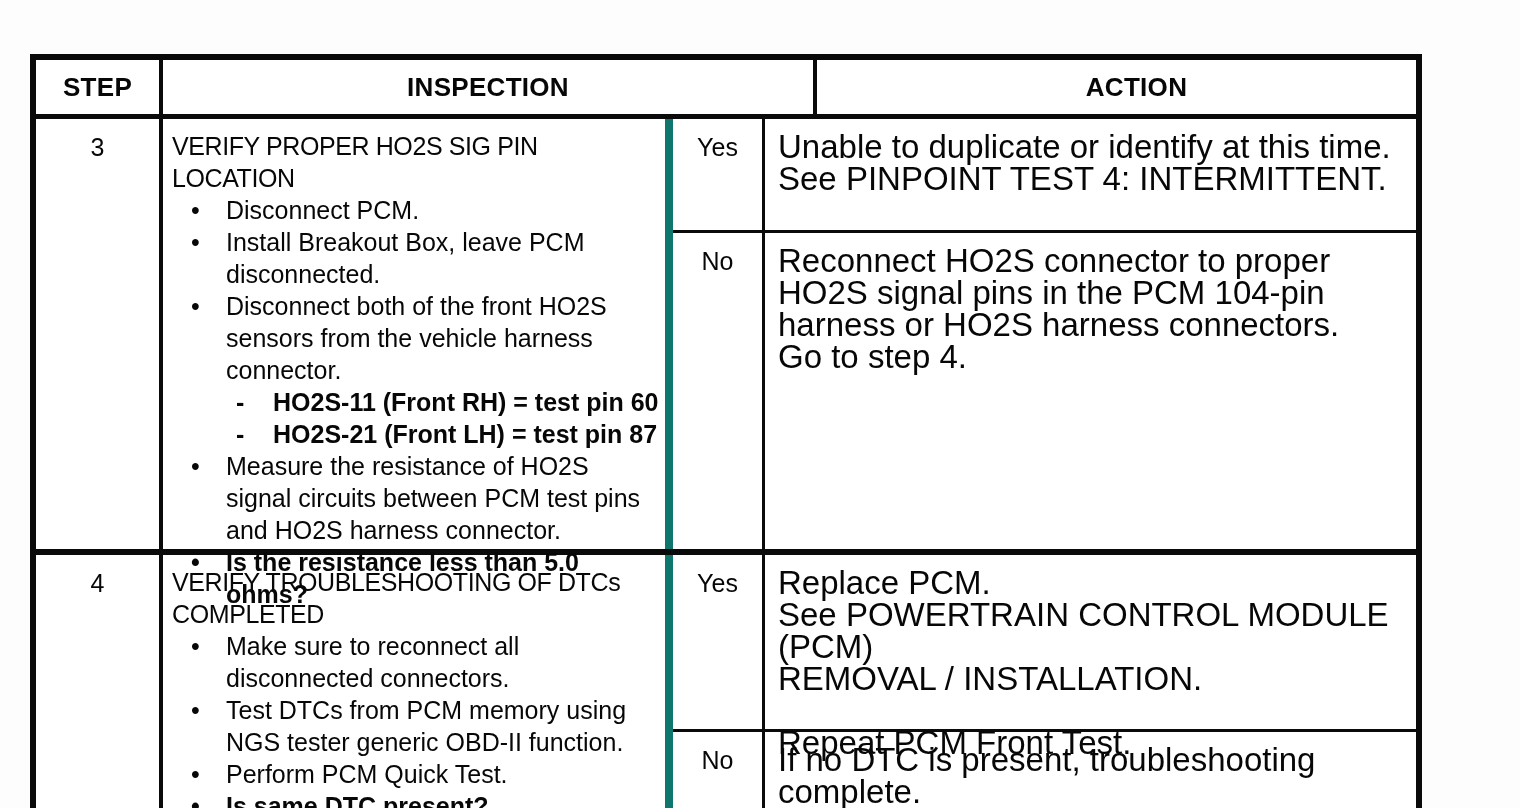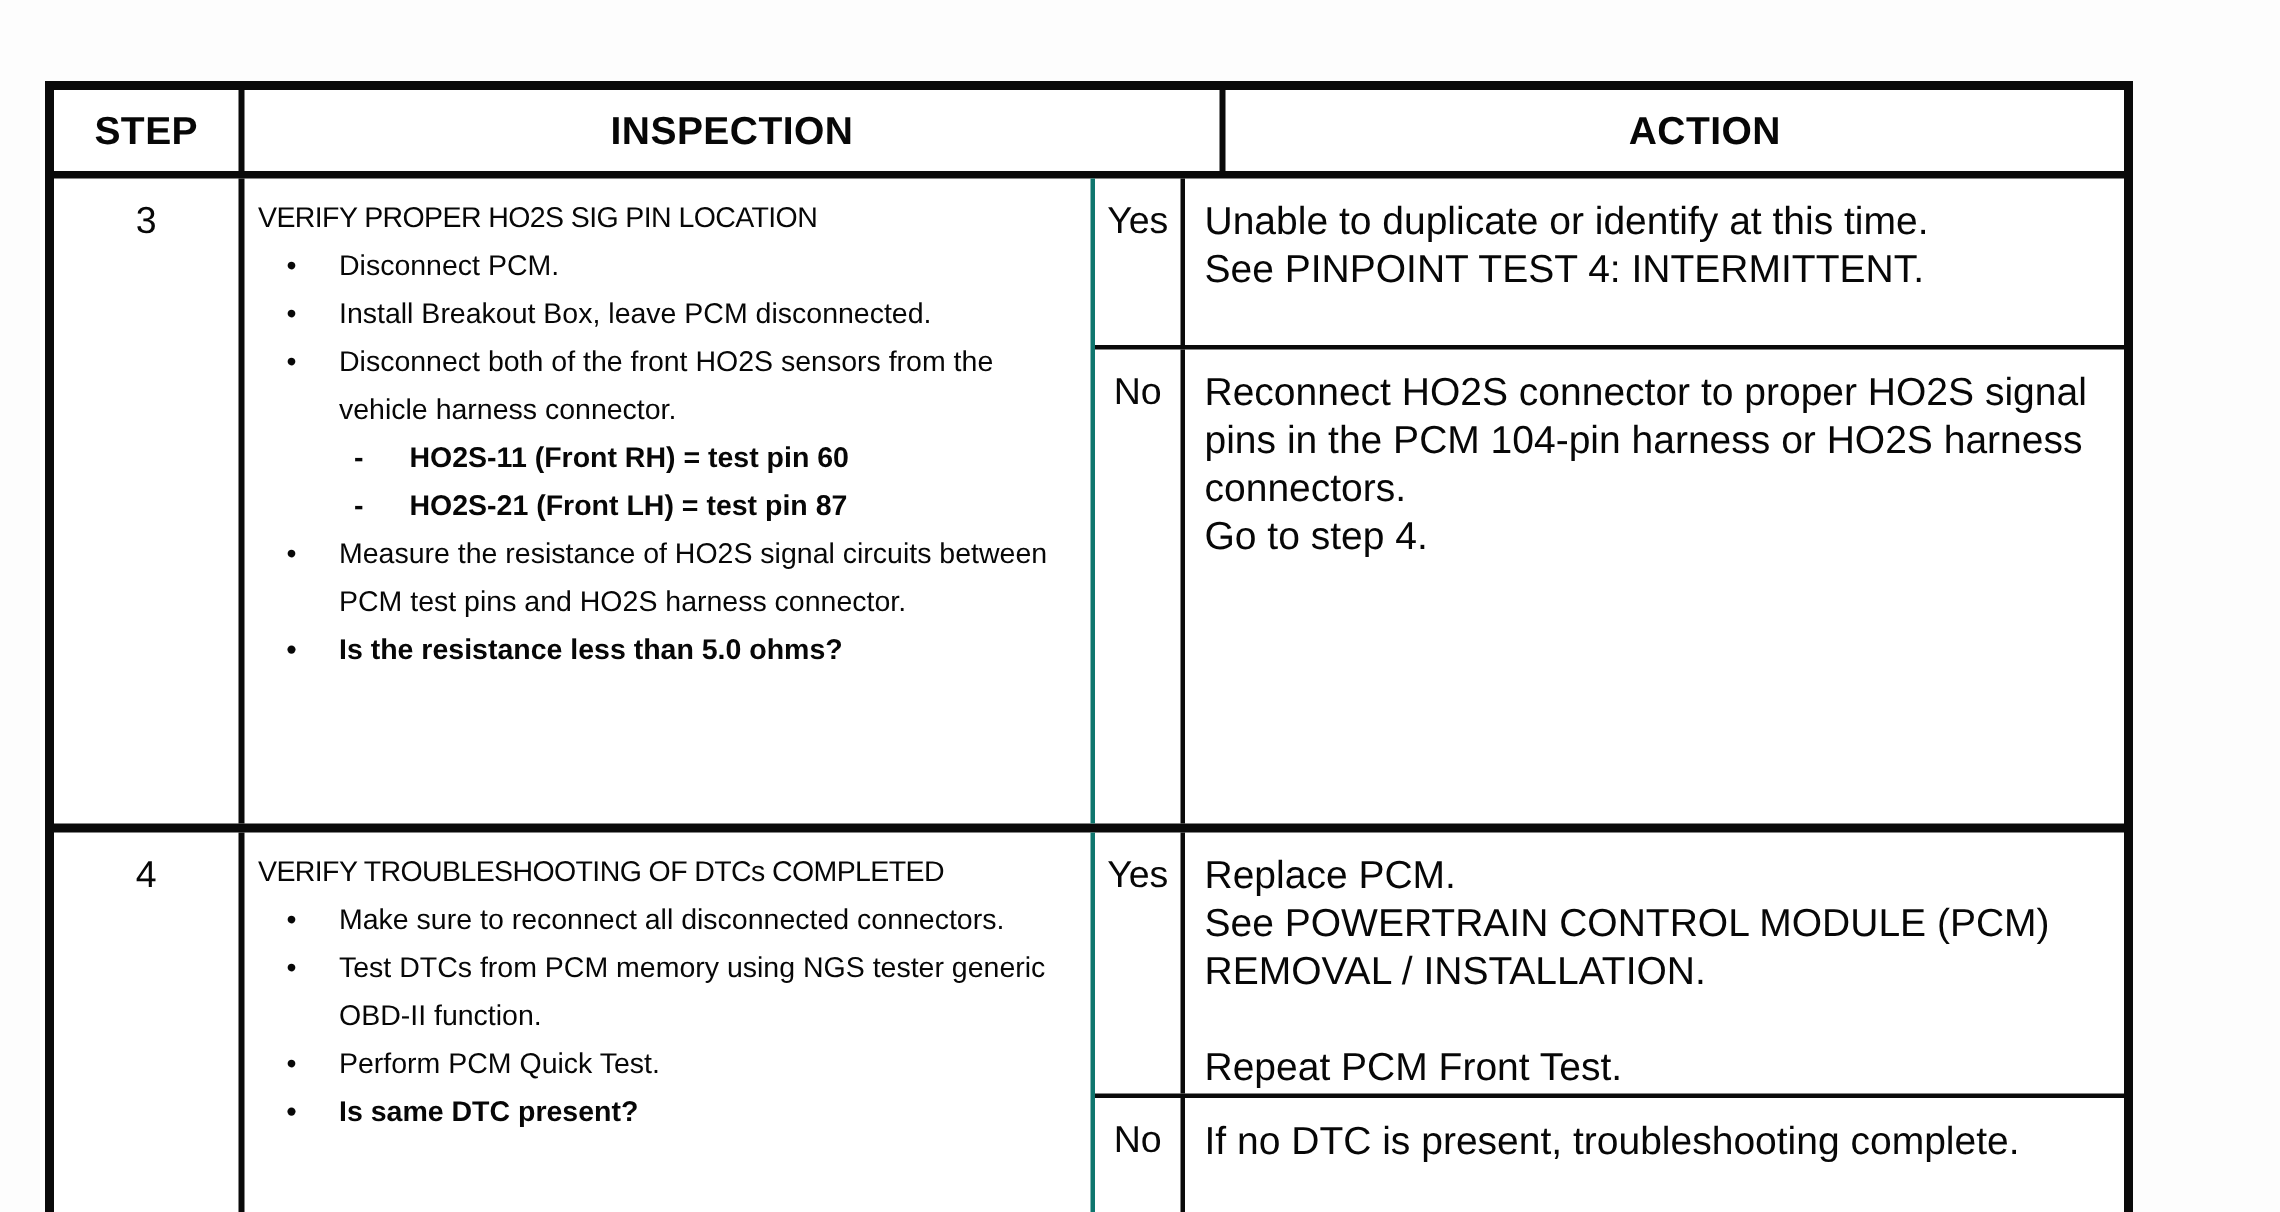--- a/index.html
+++ b/index.html
@@ -14,38 +14,38 @@
             font-weight:700;font-size:26px;letter-spacing:.3px;box-sizing:border-box;}
   .hc-step{width:127px;border-right:4px solid #0a0a0a;}
   .hc-insp{width:654px;border-right:4px solid #0a0a0a;}
   .hc-action{flex:1;padding-left:40px;}
   
   .body-row{display:flex;box-sizing:border-box;}
   .row-3{flex:0 0 auto;height:436px;border-bottom:6px solid #0a0a0a;}
   .row-4{flex:1;}
   .step-cell{width:127px;flex:0 0 auto;border-right:4px solid #0a0a0a;box-sizing:border-box;
              text-align:center;font-size:25px;line-height:32px;padding-top:12px;}
-  .insp-cell{width:567px;flex:0 0 auto;border-right:3px solid #0f766e;box-sizing:border-box;
-             font-size:19px;line-height:32px;padding:11px 6px 0 9px;}
+  .insp-cell{width:510px;flex:0 0 auto;border-right:8px solid #0f766e;box-sizing:border-box;
+             font-size:25px;line-height:32px;padding:11px 6px 0 9px;}
   .insp-title{letter-spacing:-0.4px;}
   .bullet{display:flex;}
   .bullet .mk{flex:0 0 54px;box-sizing:border-box;padding-left:19px;}
   .bullet .tx{flex:1;}
   .bullet.sub{padding-left:64px;}
   .bullet.sub .mk{flex:0 0 37px;padding-left:0;}
   .b{font-weight:700;}
   
   .result-col{flex:1;display:flex;flex-direction:column;}
   .sub-row{display:flex;box-sizing:border-box;}
   .sr-3yes{flex:0 0 auto;height:114px;border-bottom:3px solid #0a0a0a;}
   .sr-4yes{flex:0 0 auto;height:177px;border-bottom:3px solid #0a0a0a;}
   .sr-no{flex:1;}
-  .yn-cell{width:60px;flex:0 0 auto;border-right:3px solid #0a0a0a;box-sizing:border-box;
+  .yn-cell{width:92px;flex:0 0 auto;border-right:3px solid #0a0a0a;box-sizing:border-box;
            text-align:center;font-size:25px;line-height:32px;padding-top:12px;}
-  .action-cell{flex:1;font-size:26px;line-height:32px;padding:12px 10px 0 13px;}
+  .action-cell{flex:1;font-size:33px;line-height:32px;padding:12px 10px 0 13px;}
   .action-line{min-height:32px;}
 </style>
 </head>
 <body>
 
 <div class="page">
   <div class="tbl">
 
     <div class="hdr-row">
       <div class="hdr-cell hc-step">STEP</div>

